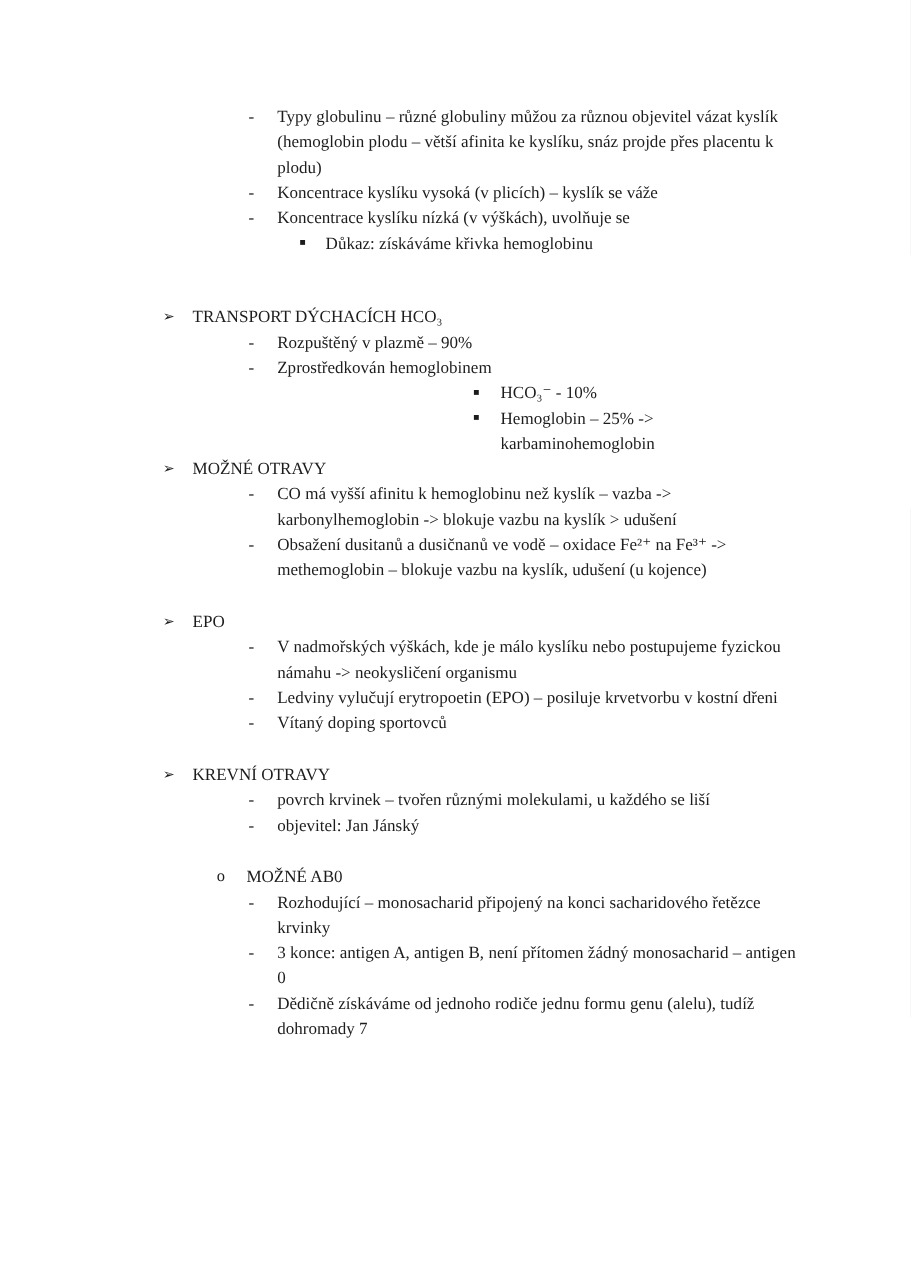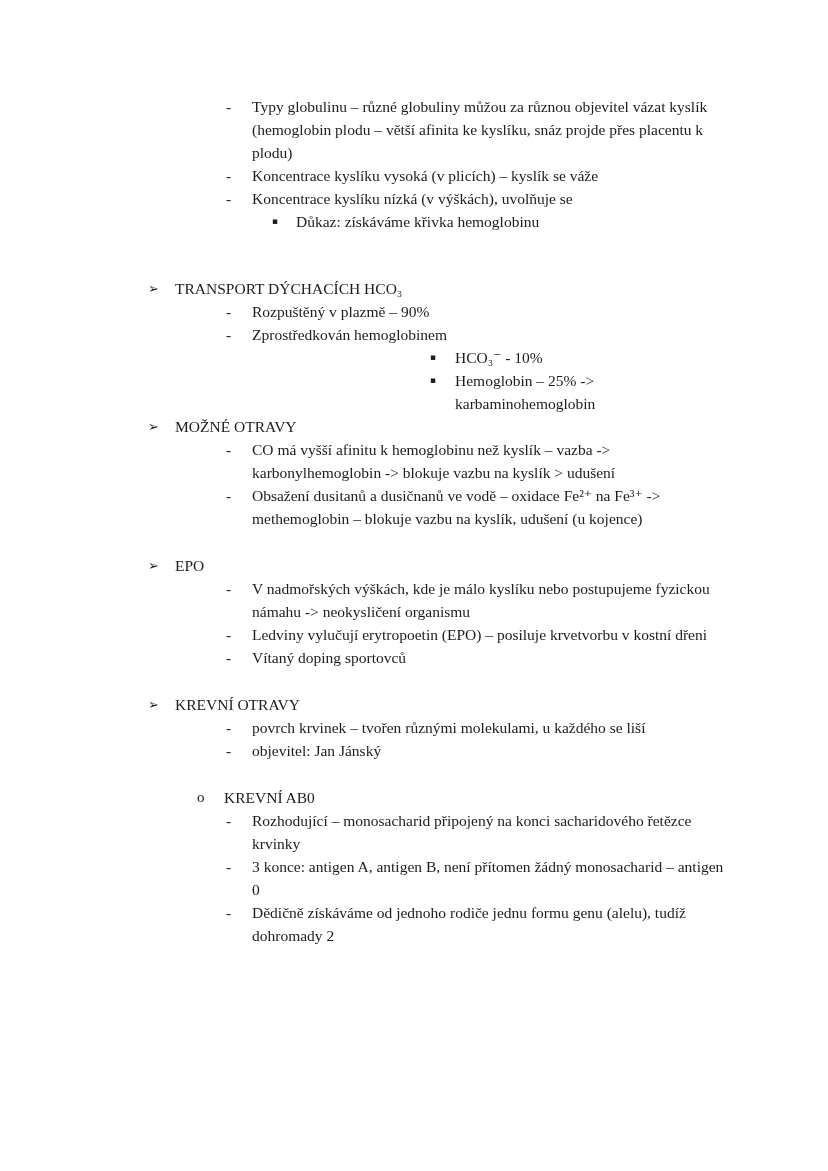--- a/index.html
+++ b/index.html
@@ -111,28 +111,28 @@
         <span class="bullet" style="width: 26px;">-</span>
         <span class="text">povrch krvinek – tvořen různými molekulami, u každého se liší</span>
       </div>
       <div class="block dash" style="margin-left: 226px; width: 506px;">
         <span class="bullet" style="width: 26px;">-</span>
         <span class="text">objevitel: Jan Jánský</span>
       </div>
       <div class="spacer-md"></div>
       <div class="block circle" style="margin-left: 197px; width: 535px;">
         <span class="bullet" style="width: 27px;">o</span>
-        <span class="text">KREVNÍ AB0</span>
+        <span class="text">MOŽNÉ AB0</span>
       </div>
       <div class="block dash" style="margin-left: 226px; width: 506px;">
         <span class="bullet" style="width: 26px;">-</span>
         <span class="text">Rozhodující – monosacharid připojený na konci sacharidového řetězce krvinky</span>
       </div>
       <div class="block dash" style="margin-left: 226px; width: 506px;">
         <span class="bullet" style="width: 26px;">-</span>
         <span class="text">3 konce: antigen A, antigen B, není přítomen žádný monosacharid – antigen 0</span>
       </div>
       <div class="block dash" style="margin-left: 226px; width: 506px;">
         <span class="bullet" style="width: 26px;">-</span>
-        <span class="text">Dědičně získáváme od jednoho rodiče jednu formu genu (alelu), tudíž dohromady 2</span>
+        <span class="text">Dědičně získáváme od jednoho rodiče jednu formu genu (alelu), tudíž dohromady 7</span>
       </div>
     </div>
 </div>
 
 </body></html>

